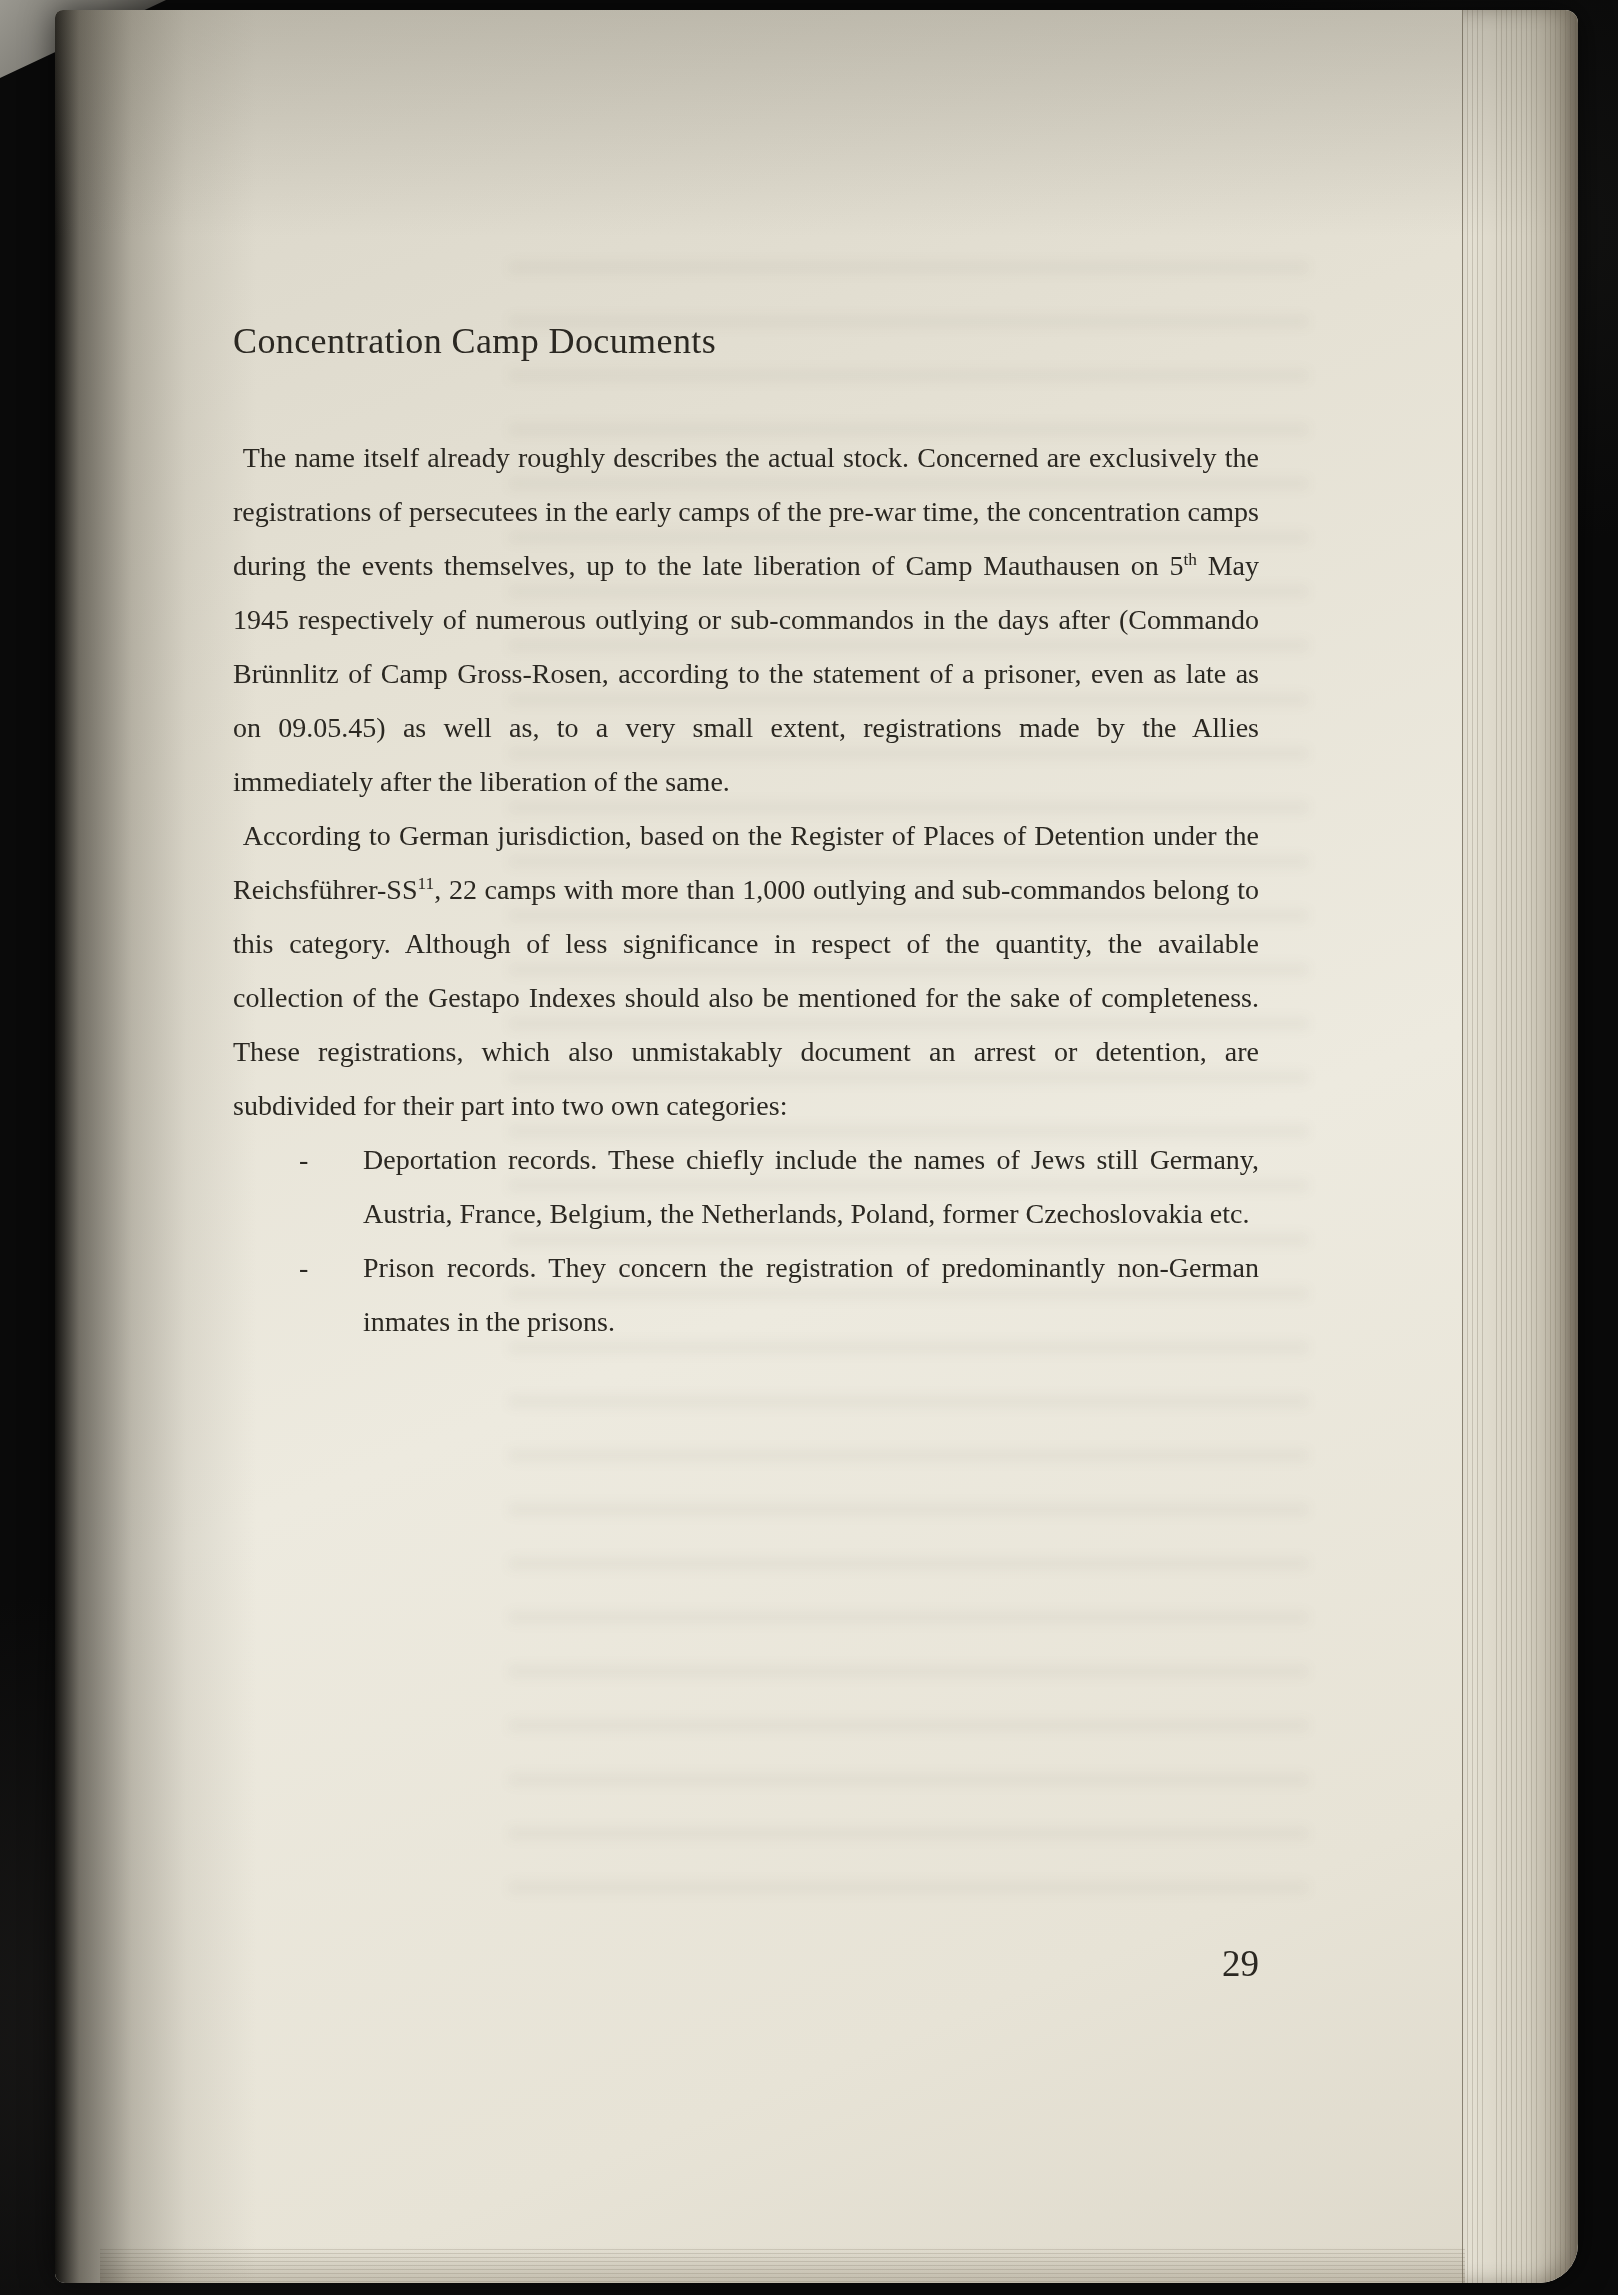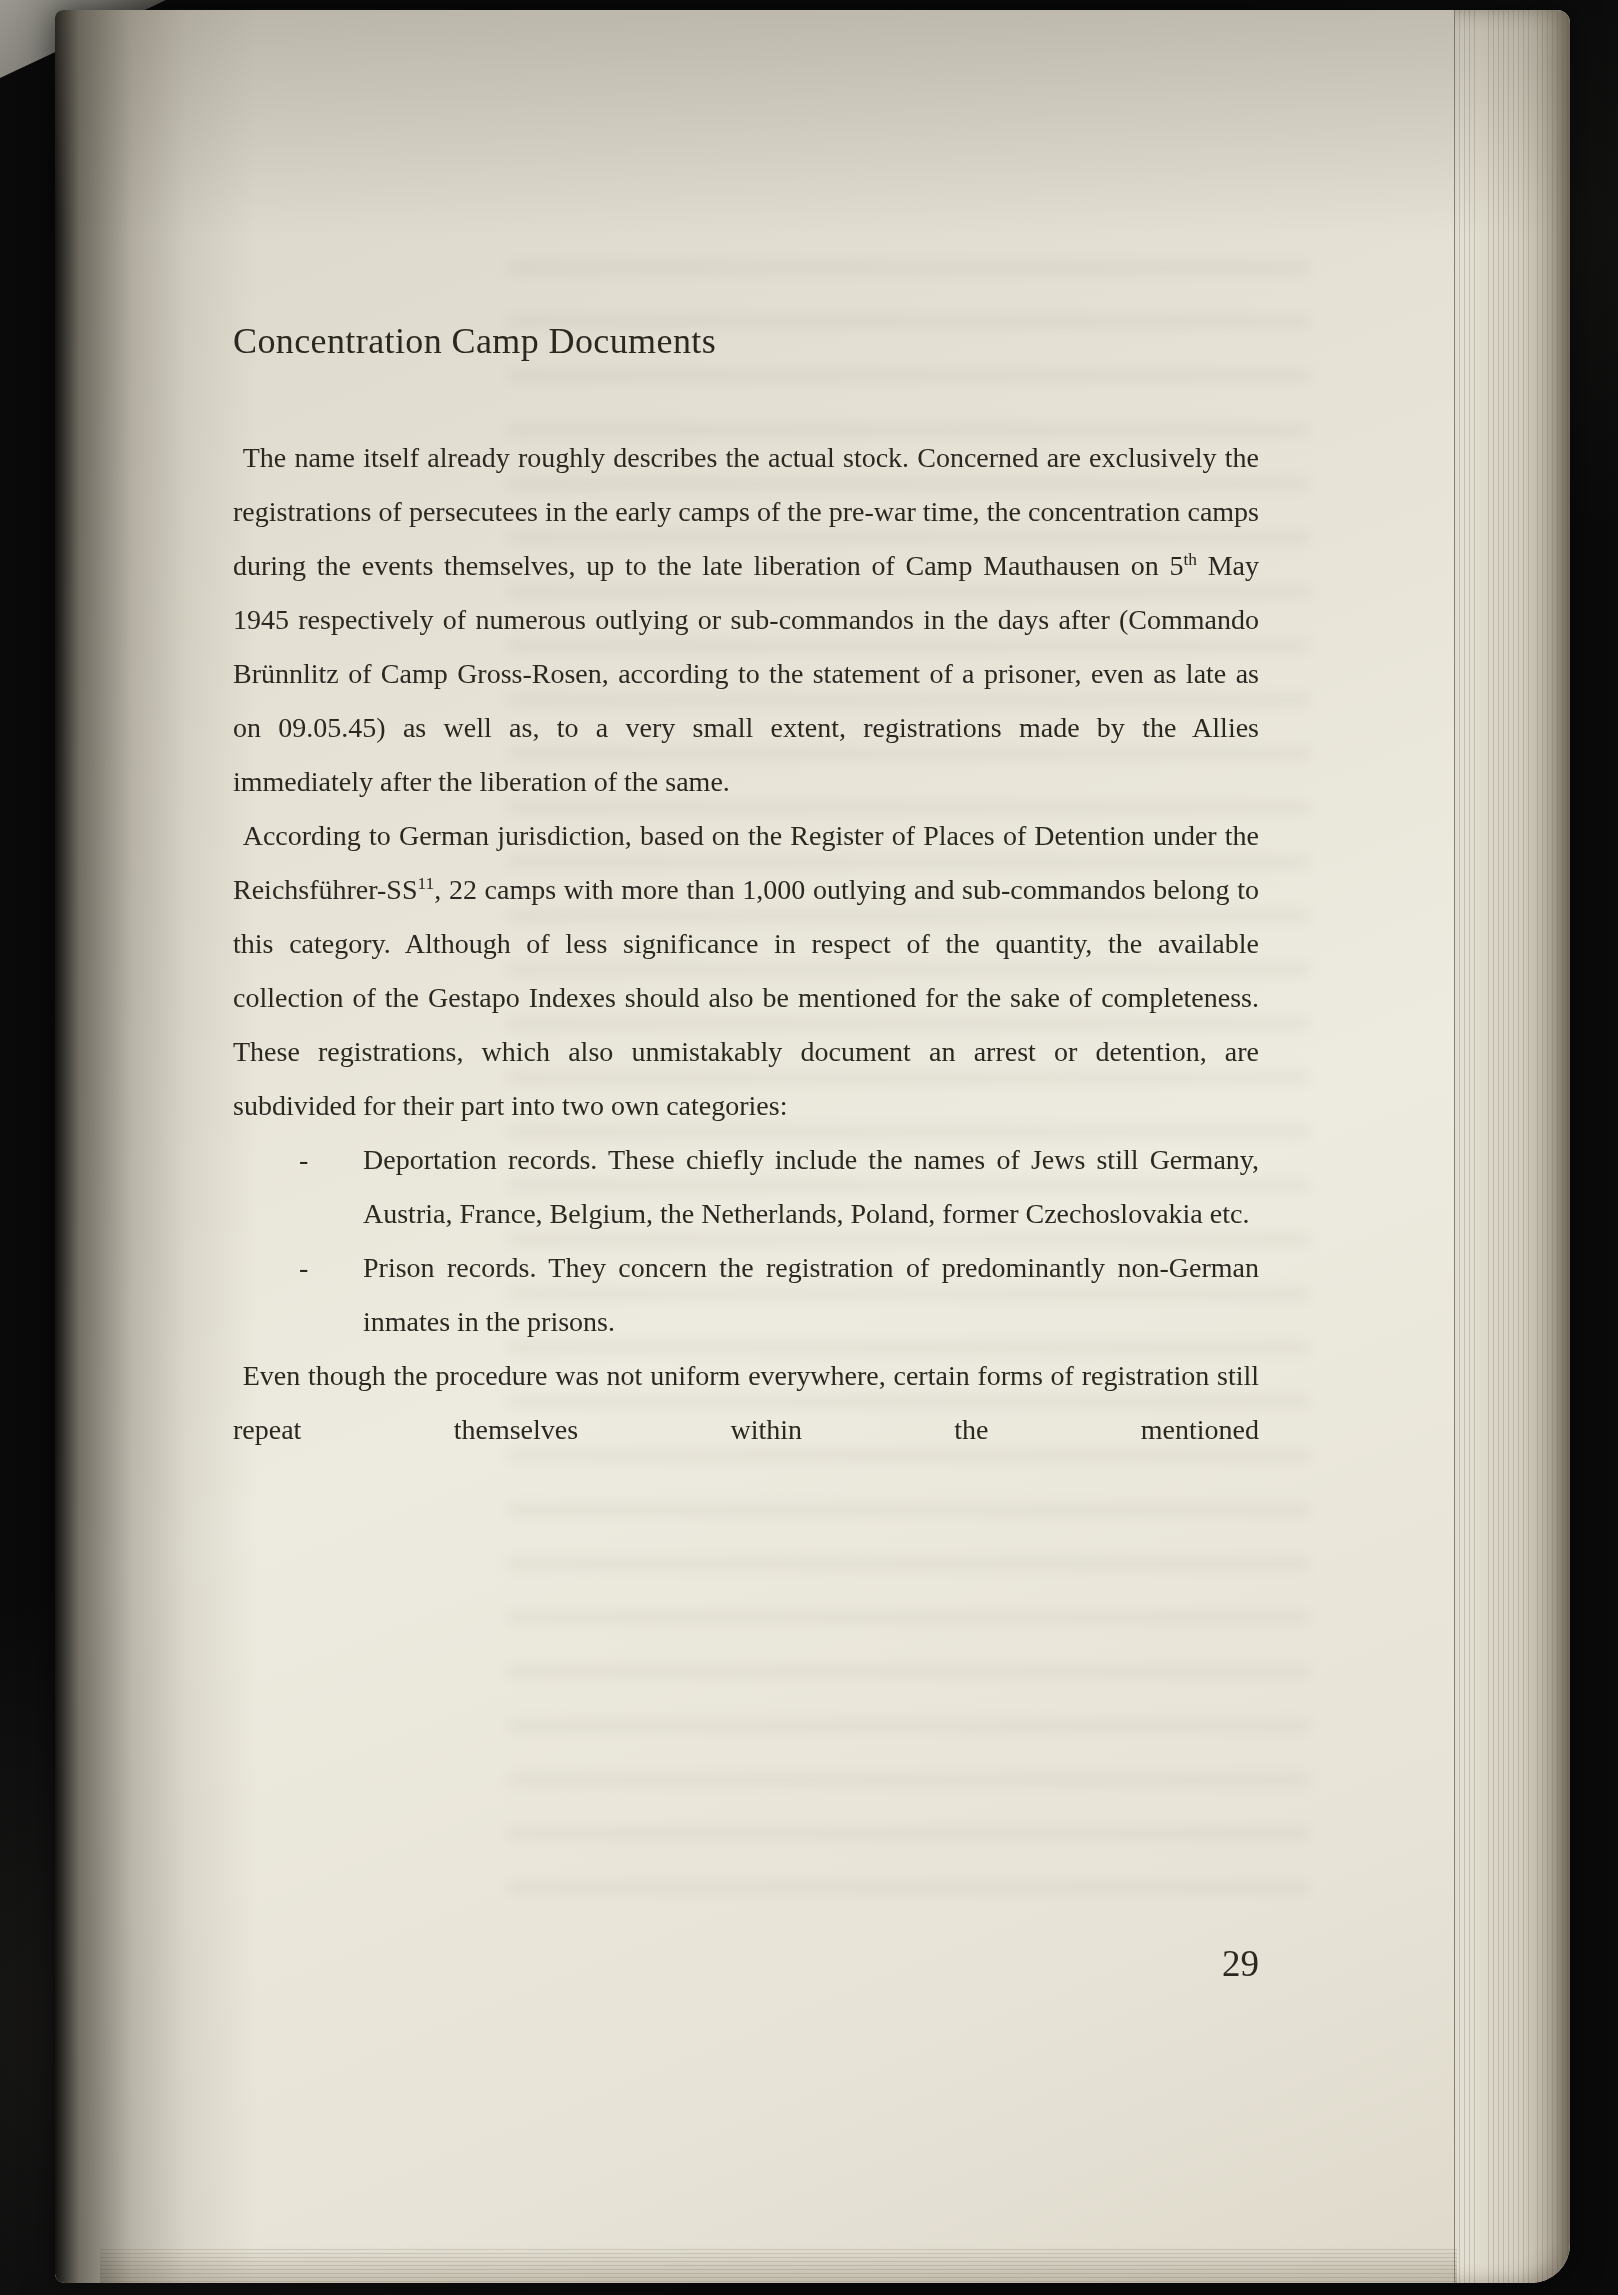--- a/index.html
+++ b/index.html
@@ -27,20 +27,21 @@
     background: linear-gradient(128deg, #9a9890 0%, #7c7a73 45%, #3a3935 90%);
   }
   
   .book-page {
     position: absolute;
     left: 55px; top: 9.7px;
     width: 1515px; height: 2273px;
     background: linear-gradient(158deg, #d9d5c8 0%, #e5e1d4 28%, #edeadf 55%, #e7e3d6 82%, #ddd8ca 100%);
     border-radius: 8px 13px 39px 9.7px;
     box-shadow: 0 0 32px rgba(0,0,0,0.6);
+    padding-left: 8px;
   }
   
   .spine-shadow {
     position: absolute;
     left: 0; top: 0;
     width: 202px; height: 100%;
     border-radius: 8px 0 0 9.7px;
     background: linear-gradient(to right,
       rgba(8,7,5,0.95) 0%,
       rgba(40,36,28,0.62) 12%,
@@ -157,20 +158,19 @@
 
     <div class="text-block">
       <h1 class="heading">Concentration Camp Documents</h1>
       <div class="body-text">
           <p class="para">The name itself already roughly describes the actual stock. Concerned are exclusively the registrations of persecutees in the early camps of the pre-war time, the concentration camps during the events themselves, up to the late liberation of Camp Mauthausen on 5<sup>th</sup> May 1945 respectively of numerous outlying or sub-commandos in the days after (Commando Brünnlitz of Camp Gross-Rosen, according to the statement of a prisoner, even as late as on 09.05.45) as well as, to a very small extent, registrations made by the Allies immediately after the liberation of the same.</p>
           <p class="para">According to German jurisdiction, based on the Register of Places of Detention under the Reichsführer-SS<sup>11</sup>, 22 camps with more than 1,000 outlying and sub-commandos belong to this category. Although of less significance in respect of the quantity, the available collection of the Gestapo Indexes should also be mentioned for the sake of completeness. These registrations, which also unmistakably document an arrest or detention, are subdivided for their part into two own categories:</p>
           <div class="list">
             <div class="list-item"><span class="dash">-</span><span>Deportation records. These chiefly include the names of Jews still Germany, Austria, France, Belgium, the Netherlands, Poland, former Czechoslovakia etc.</span></div>
             <div class="list-item"><span class="dash">-</span><span>Prison records. They concern the registration of predominantly non-German inmates in the prisons.</span></div>
           </div>
-          <p class="para">Even though the procedure was not uniform everywhere, certain forms of registration still repeat themselves within the mentioned</p>
         </div>
     </div>
 
     <div class="page-number">29</div>
   </div>
 </div>
 
 
 </body></html>

